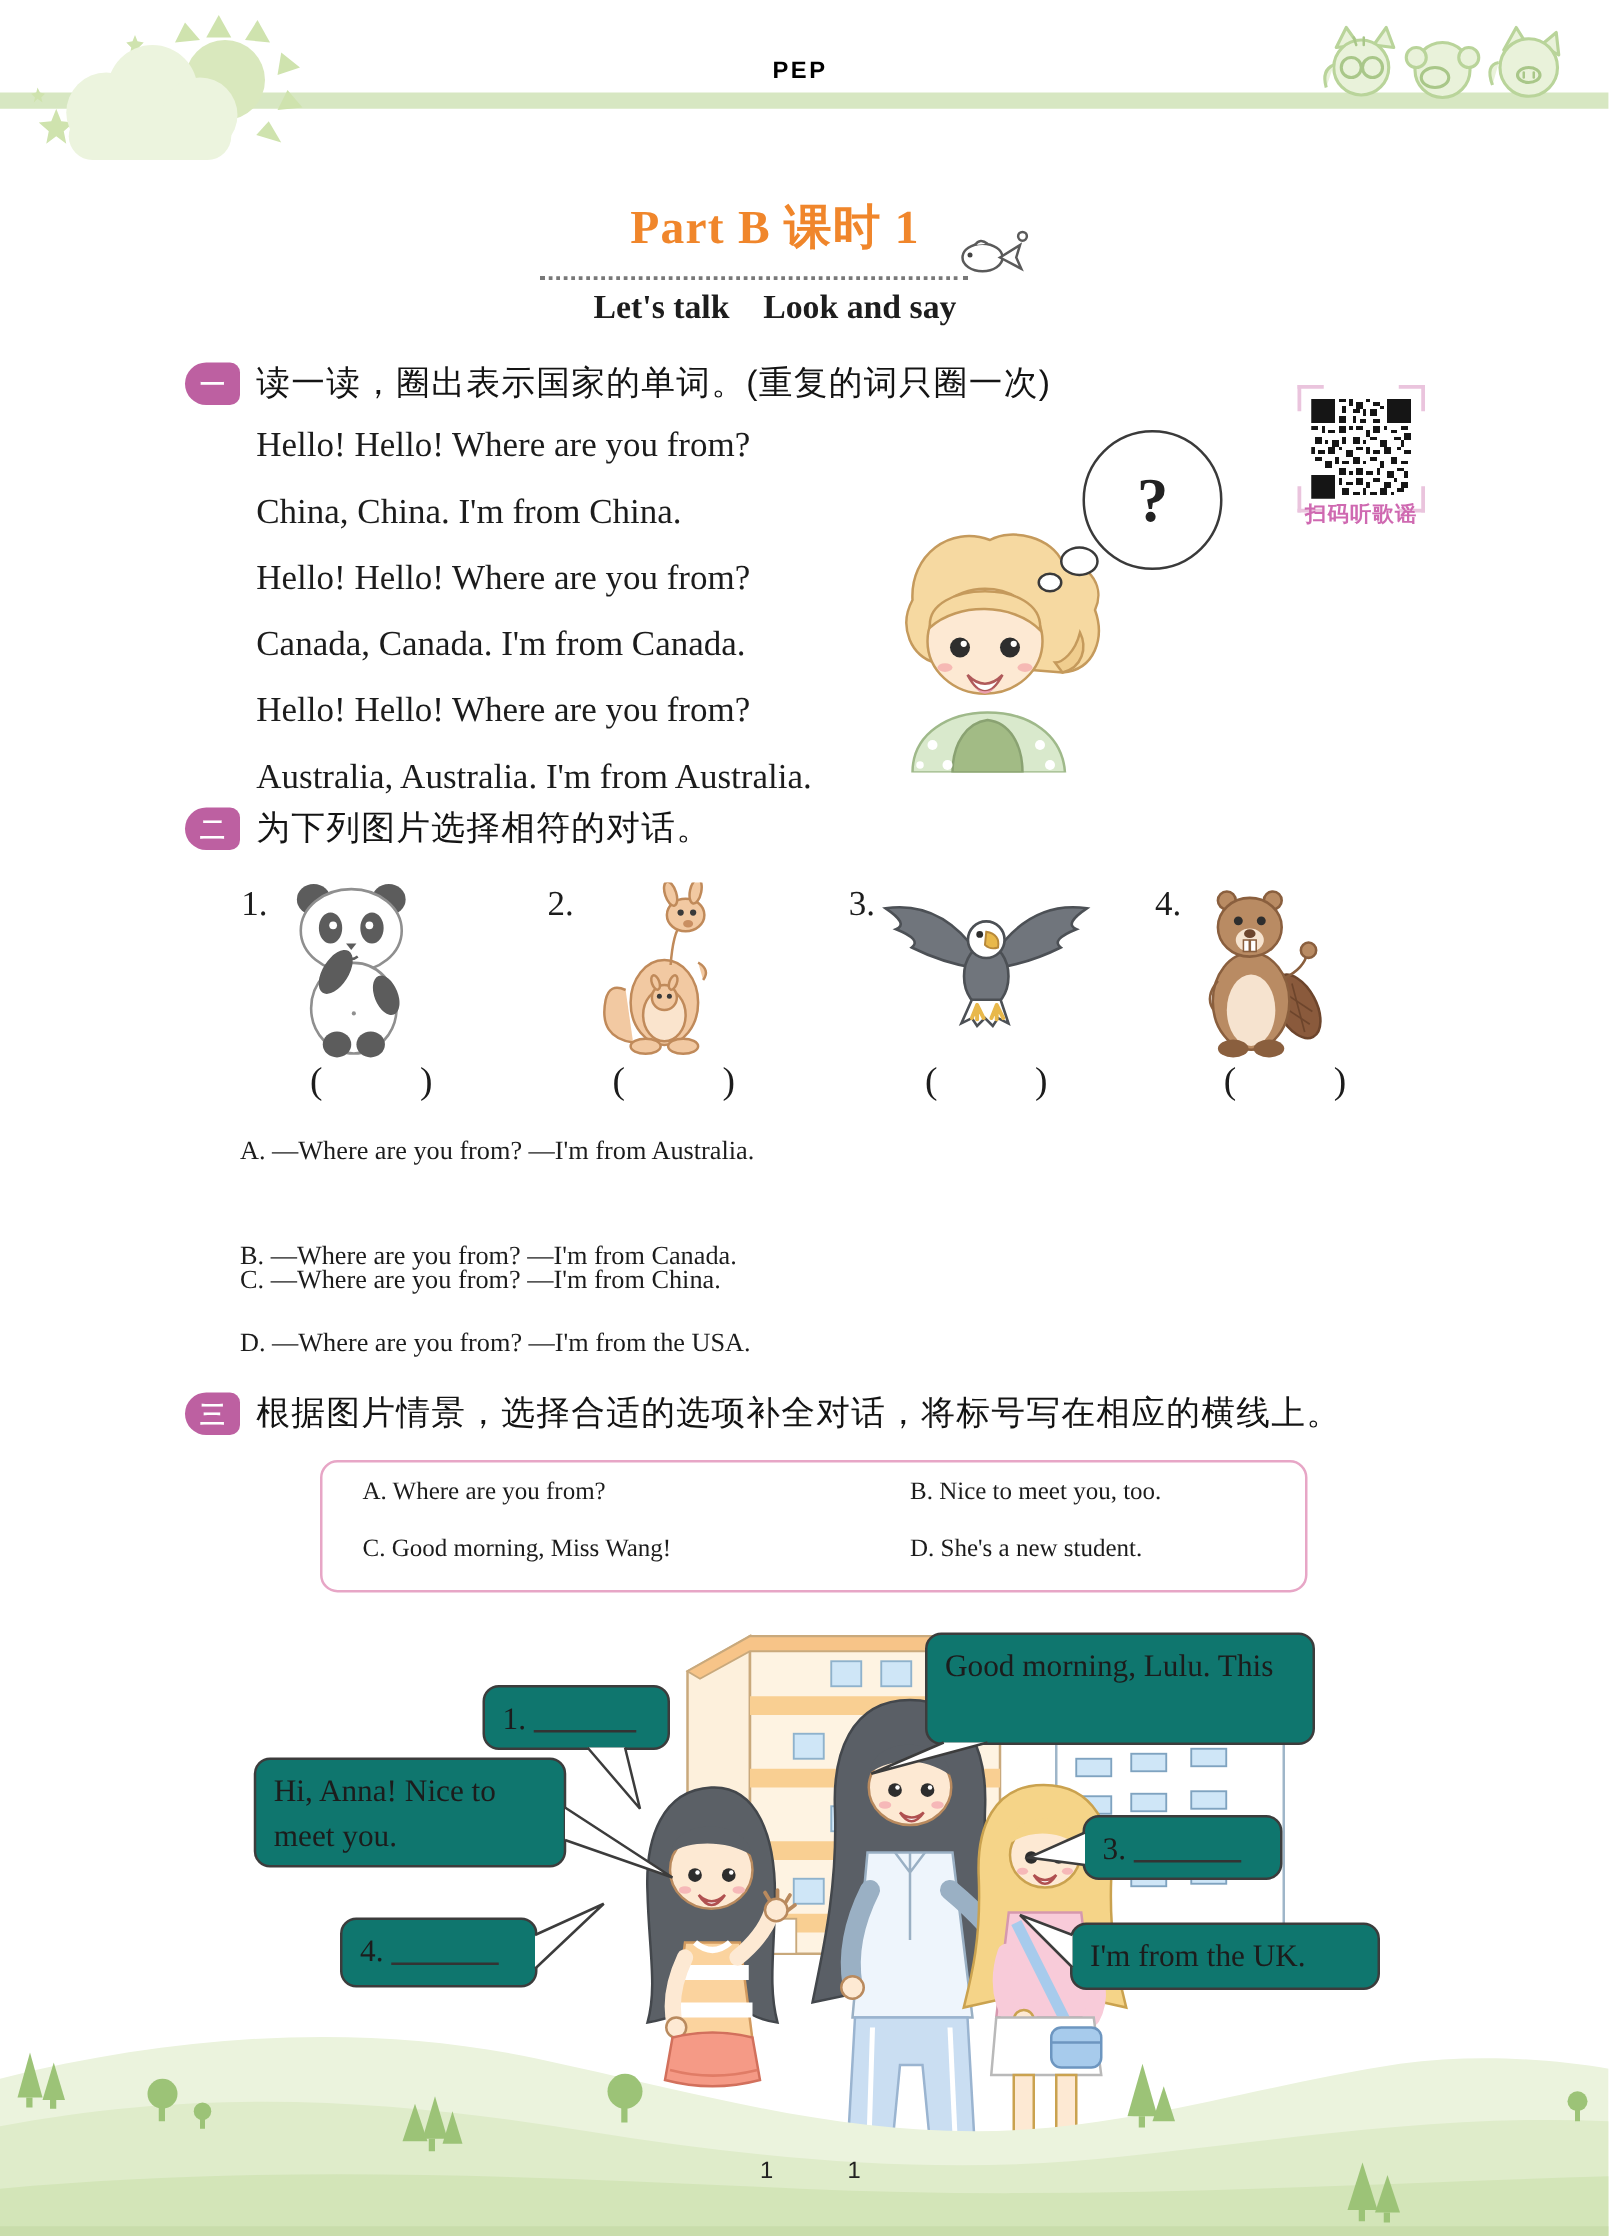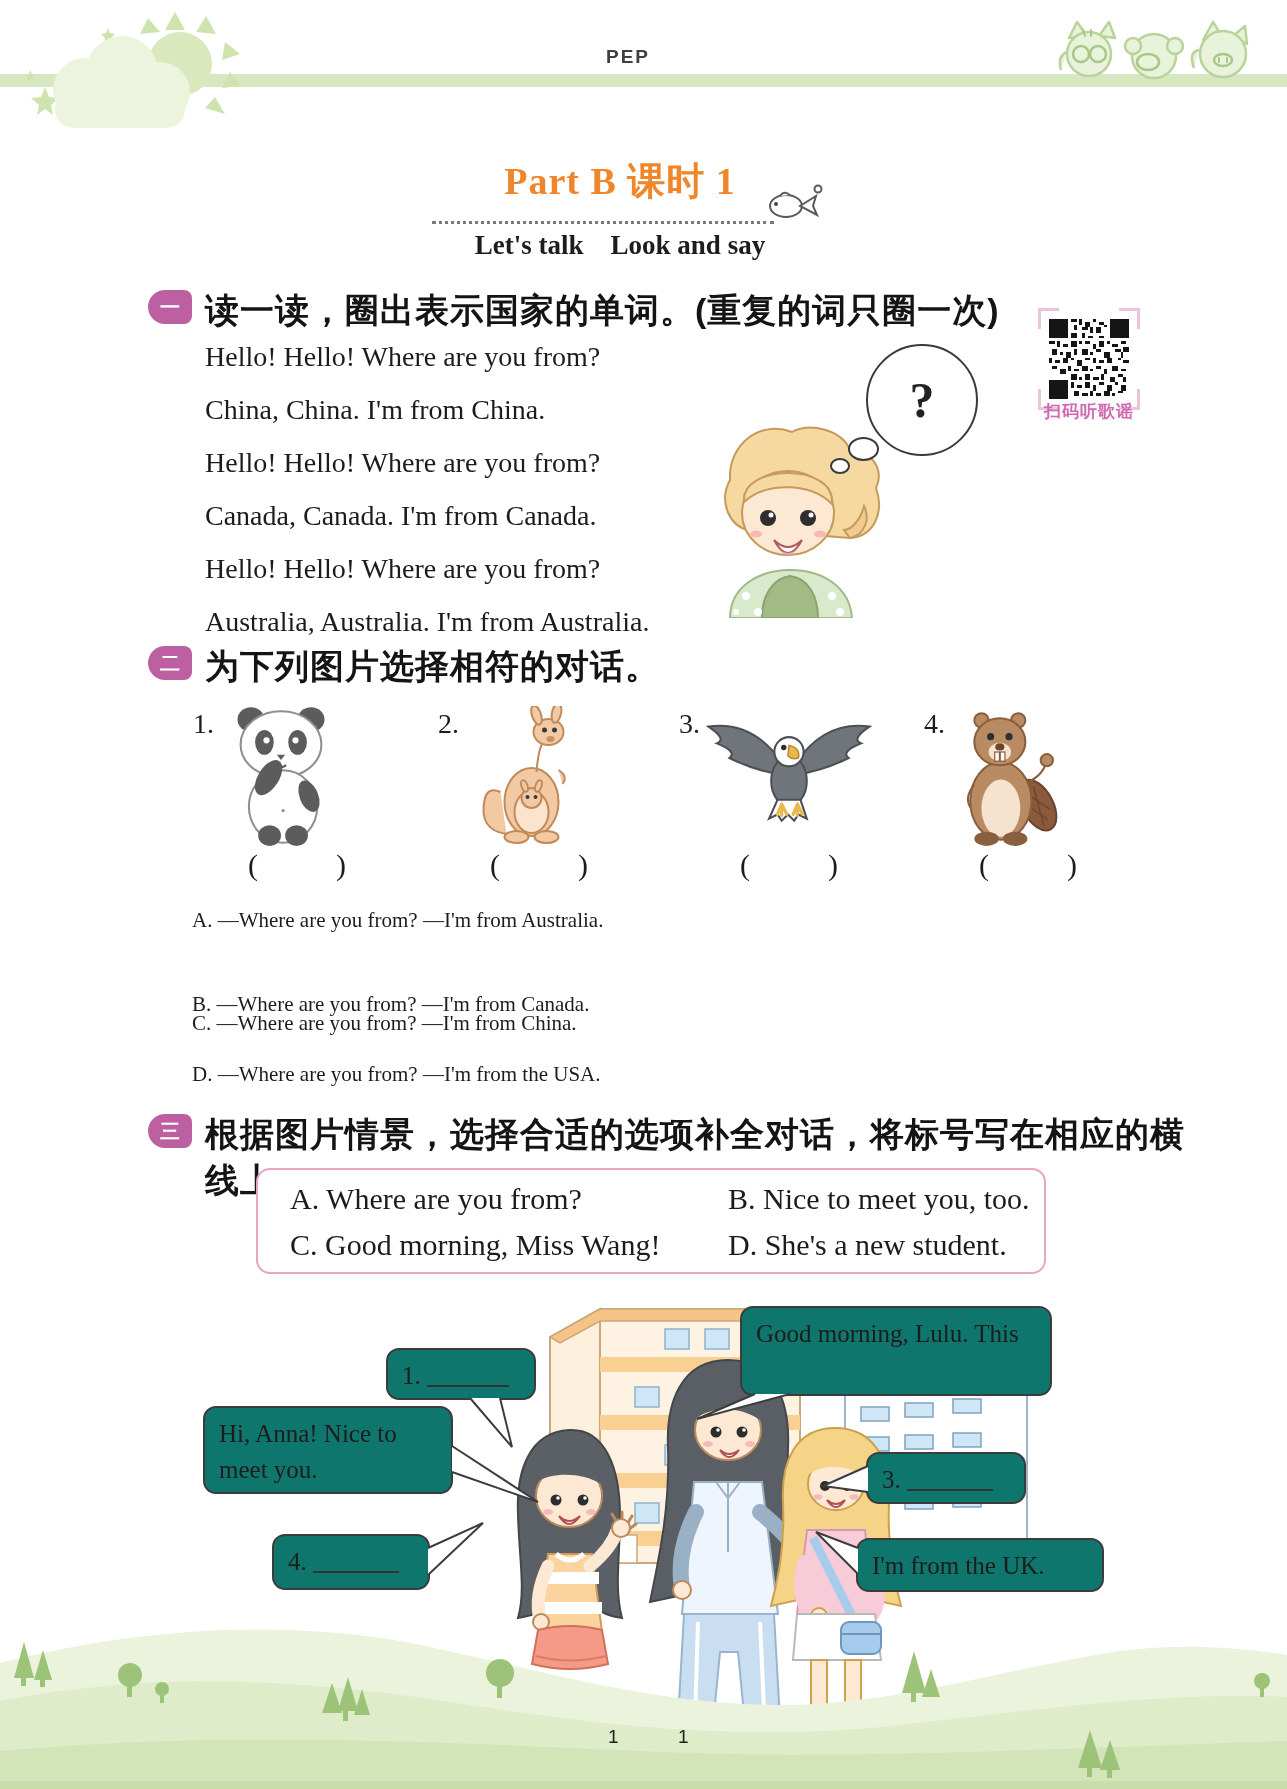--- a/index.html
+++ b/index.html
@@ -2,32 +2,32 @@
 <html><head>
 <meta charset="utf-8">
 <style>
   html,body{margin:0;padding:0;background:#fff;}
   #page{position:relative;width:1287px;height:1789px;background:#fff;overflow:hidden;
         font-family:"Liberation Serif","DejaVu Serif",serif;color:#1c1c1c;}
   .abs{position:absolute;}
   .pre{white-space:pre;}
   
   .green-bar{left:0;top:74px;width:1287px;height:13px;background:#d7e7c2;}
-  .brand{left:548px;top:46px;width:160px;text-align:center;font:bold 19px "Liberation Sans",sans-serif;
-         letter-spacing:2px;color:#404040;}
+  .brand{left:560px;top:46px;width:160px;text-align:center;font:bold 19px "Liberation Sans",sans-serif;
+         letter-spacing:2px;color:#000000;}
   
   .title-main{left:330px;top:156px;width:580px;text-align:center;font-weight:bold;font-size:38px;
               color:#f0862b;letter-spacing:1px;}
   .dotline{left:432px;top:221px;width:342px;border-top:3px dotted #787878;height:0;}
   .title-sub{left:330px;top:230px;width:580px;text-align:center;font-weight:bold;font-size:27px;color:#1d1d1d;}
   
   .badge{width:44px;height:34px;background:#bd60a1;color:#fff;display:flex;align-items:center;
          justify-content:center;border-radius:17px 8px 8px 17px;
          font:bold 20px "Liberation Sans",sans-serif;}
-  .sec-head{font-family:"Liberation Sans","DejaVu Sans",sans-serif;font-weight:700;font-size:34px;
+  .sec-head{font-family:"Liberation Sans","DejaVu Sans",sans-serif;font-weight:400;font-size:27px;
             color:#141414;letter-spacing:1px;}
   
   .lyric{position:absolute;left:205px;font-size:28px;width:700px;}
   .opt2{position:absolute;left:192px;font-size:21px;width:760px;}
   .num{font-size:28px;}
   .paren{font-size:30px;white-space:pre;letter-spacing:2px;}
   
   .thought{left:866px;top:344px;width:108px;height:108px;border:2px solid #3a3a3a;border-radius:50%;
            background:#fff;display:flex;align-items:center;justify-content:center;
            font-weight:bold;font-size:50px;color:#222;}
@@ -37,21 +37,21 @@
   .qr-wrap{left:1038px;top:308px;width:102px;height:102px;}
   .corner{position:absolute;width:18px;height:18px;border:0 solid #eac4dd;}
   .c-tl{left:0;top:0;border-left-width:3px;border-top-width:3px;}
   .c-tr{right:0;top:0;border-right-width:3px;border-top-width:3px;}
   .c-bl{left:0;bottom:0;border-left-width:3px;border-bottom-width:3px;}
   .c-br{right:0;bottom:0;border-right-width:3px;border-bottom-width:3px;}
   .qr-caption{left:1034px;top:400px;width:110px;text-align:center;font:bold 17px "Liberation Sans",sans-serif;
               color:#cf69b1;letter-spacing:1px;}
   
   .optbox{left:256px;top:1168px;width:786px;height:102px;border:2px solid #e7a6c6;border-radius:14px;background:#fff;}
-  .boxopt{position:absolute;font-size:30px;}
+  .boxopt{position:absolute;font-size:20px;}
   
   .bubble{position:absolute;background:#0f766e;border:2px solid #3c3c3c;border-radius:13px;
           font-size:25px;padding:8px 14px;line-height:36px;box-sizing:border-box;}
   .blank{display:inline-block;border-bottom:2px solid #333;height:20px;vertical-align:-3px;}
   .w82{width:82px;} .w76{width:76px;} .w86{width:86px;}
   .tail{position:absolute;overflow:visible;}
   
   .pagenum{font:19px "Liberation Sans",sans-serif;color:#222;}
 </style>
 </head>

